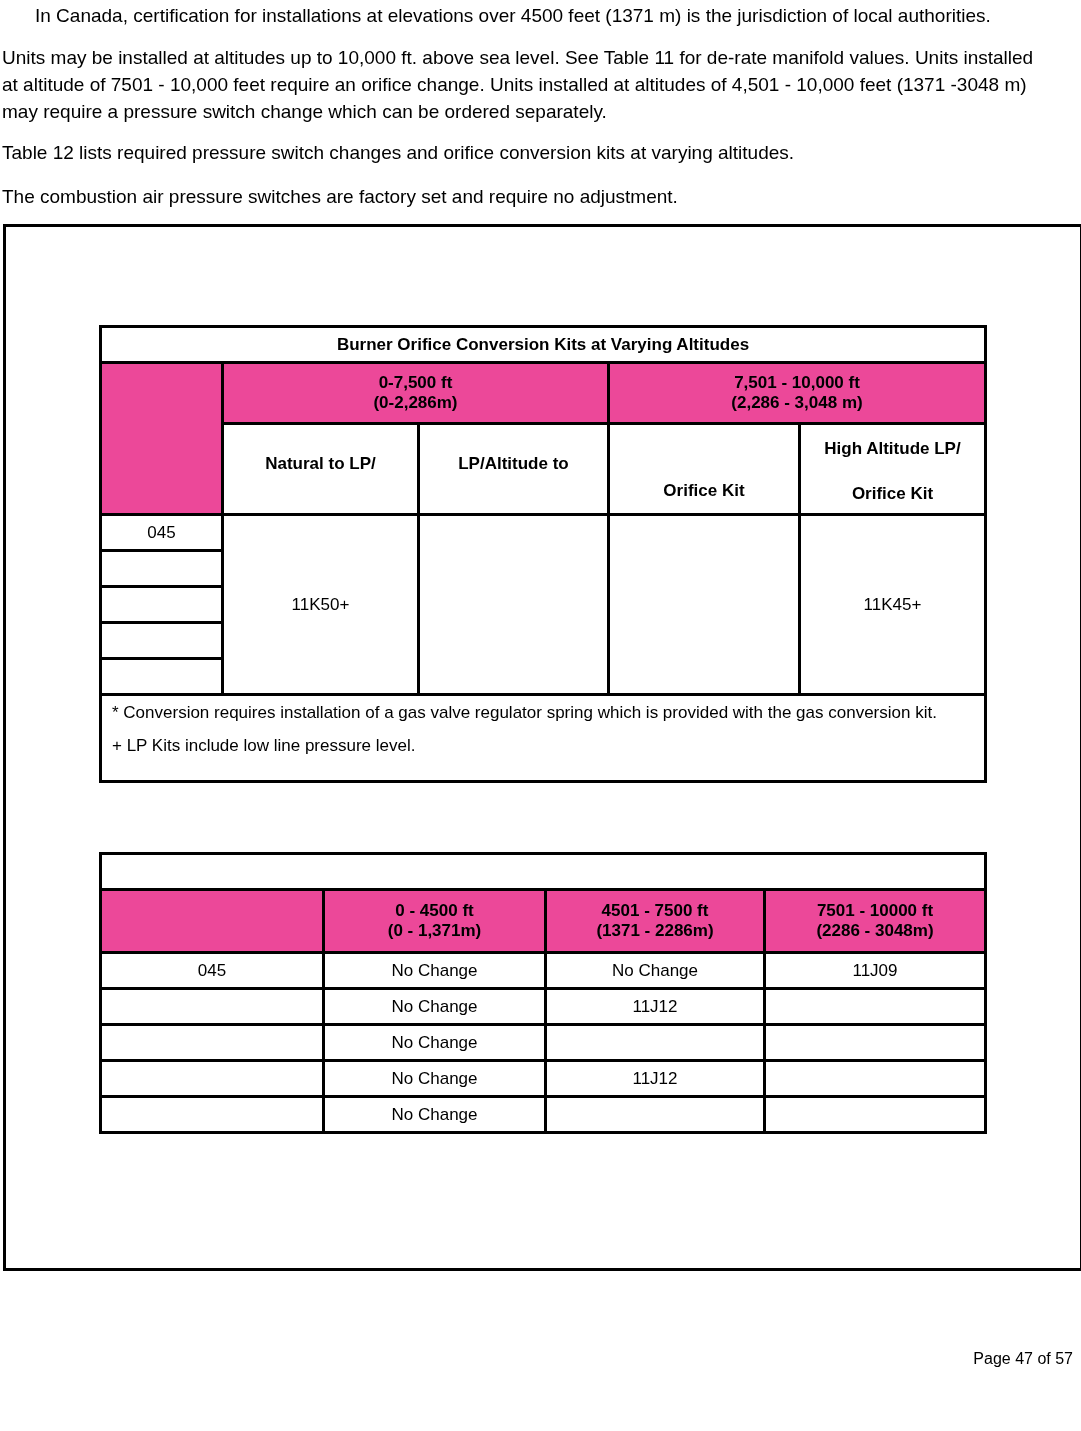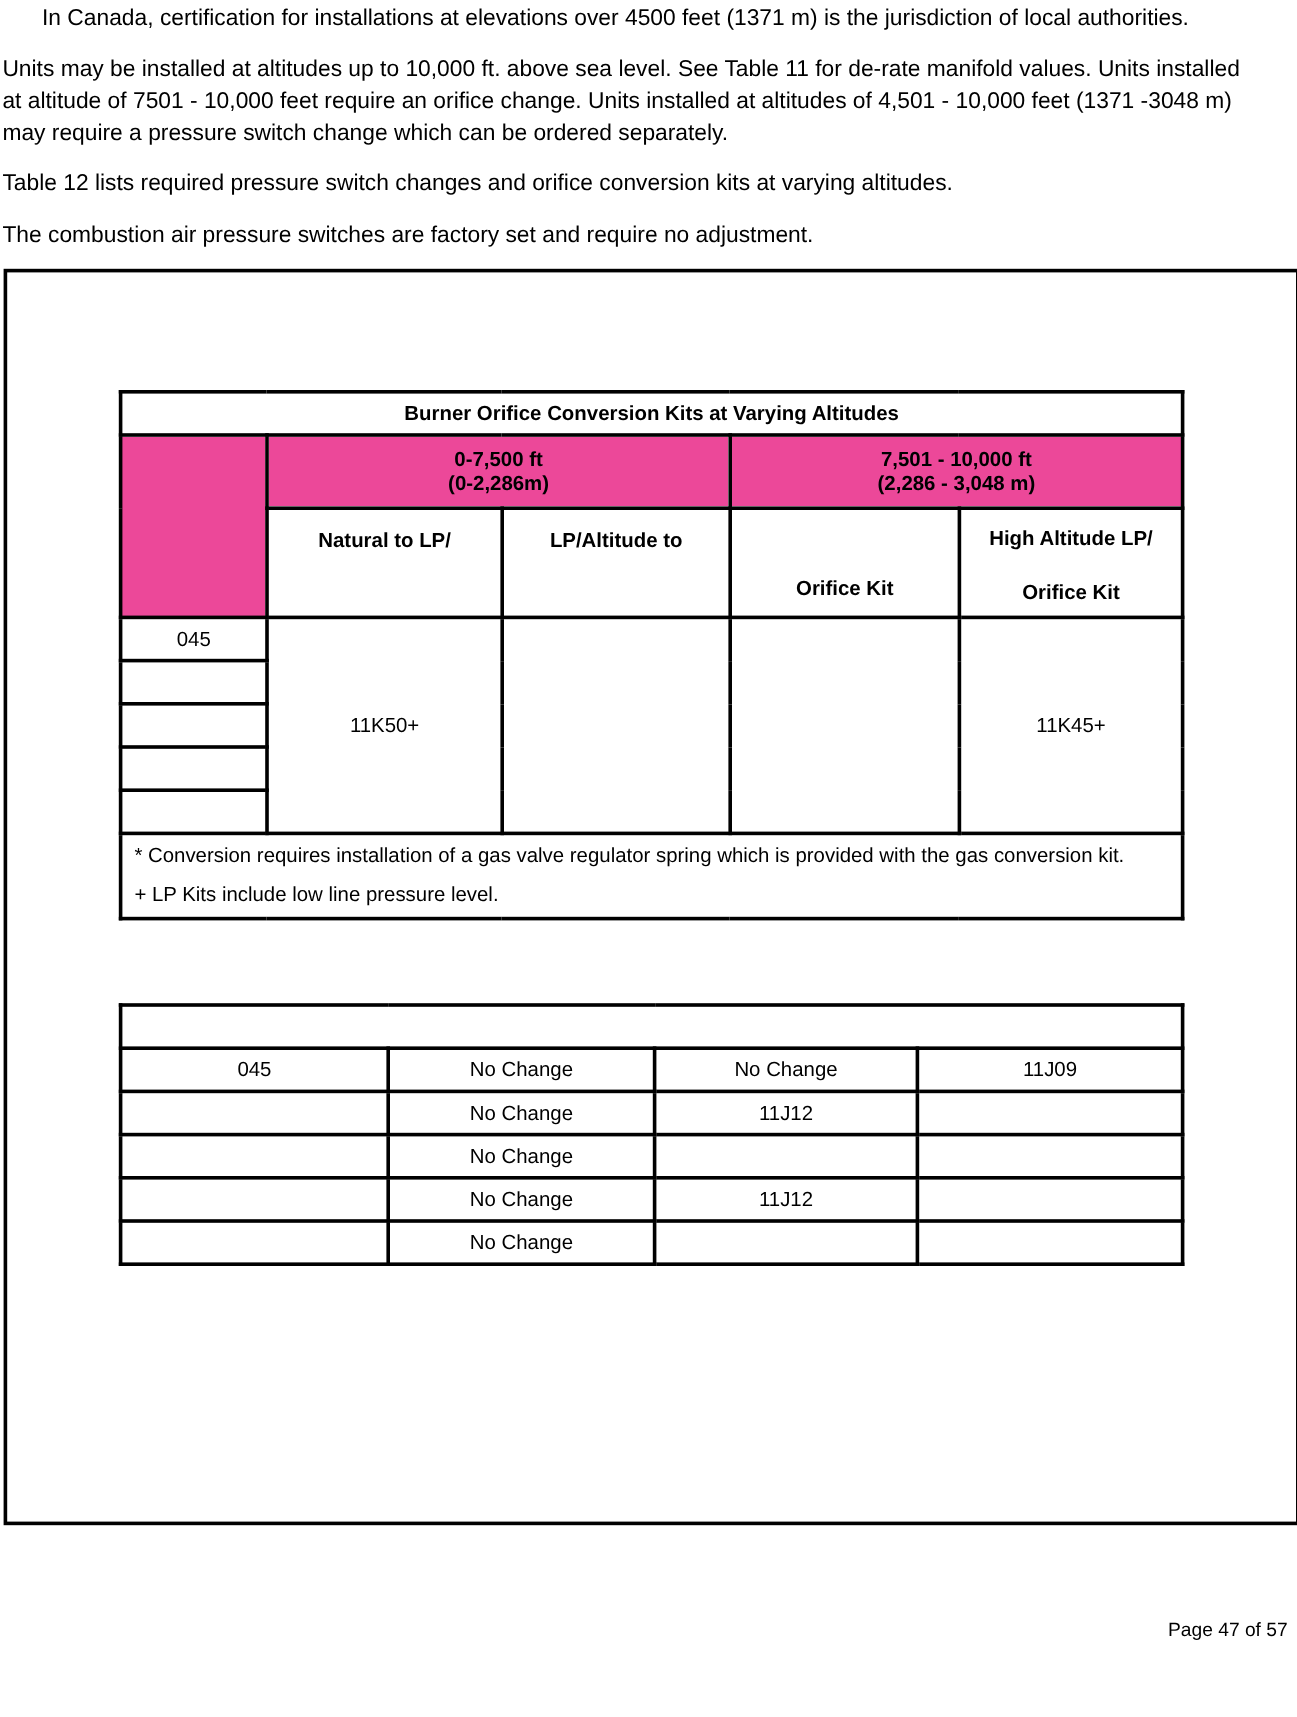--- a/index.html
+++ b/index.html
@@ -25,27 +25,27 @@
     border: 3px solid #000;
   }
   table { border-collapse: collapse; table-layout: fixed; width: 885px; }
   td { border: 3px solid #000; font-size: 17px; text-align: center; vertical-align: middle; overflow: hidden; }
   .t1 { margin: 98px auto 0; }
   .t2 { margin: 69px auto 0; }
   .t1-title { height: 36px; font-weight: bold; }
   .gray { background: #ec4899; }
   .ghead { height: 61px; font-weight: bold; line-height: 20px; }
   .sub { height: 91px; vertical-align: top; font-weight: bold; }
-  .sub-top  { margin-top: 16px; }
+  .sub-top  { margin-top: 29px; }
   .sub-low  { margin-top: 56px; }
   .sub-top2 { margin-top: 14px; }
   .sub-low2 { margin-top: 25px; }
   .model { height: 36px; }
   .val { vertical-align: middle; }
-  .foot { text-align: left; padding: 6px 10px 8px 10px; line-height: 21px; vertical-align: top; }
+  .foot { text-align: left; padding: 6px 10px 24px 10px; line-height: 21px; vertical-align: top; }
   .fn2 { margin-top: 12px; }
   .t2-title { height: 36px; }
   .t2h { height: 63px; font-weight: bold; line-height: 20px; }
   .t2row { height: 36px; }
   .foot2 { text-align: left; padding: 5px 10px 7px 10px; line-height: 22px; vertical-align: top; }
   .page-num { position: absolute; top: 1350px; right: 8px; font-size: 16px; }
 </style>
 </head>
 <body>
 
@@ -132,20 +132,35 @@
     <colgroup>
       <col style="width:223px">
         <col style="width:222px">
         <col style="width:219px">
         <col style="width:221px">
     </colgroup>
     <tbody>
       <tr>
         <td colspan="4" class="t2-title"></td>
       </tr>
+      <tr>
+        <td class="gray t2h"></td>
+        <td class="gray t2h">
+          <div>0 - 4500 ft</div>
+          <div>(0 - 1,371m)</div>
+        </td>
+        <td class="gray t2h">
+          <div>4501 - 7500 ft</div>
+          <div>(1371 - 2286m)</div>
+        </td>
+        <td class="gray t2h">
+          <div>7501 - 10000 ft</div>
+          <div>(2286 - 3048m)</div>
+        </td>
+      </tr>
       <tr class="t2row">
         <td>045</td>
         <td>No Change</td>
         <td>No Change</td>
         <td>11J09</td>
       </tr>
       <tr class="t2row">
         <td></td>
         <td>No Change</td>
         <td>11J12</td>

